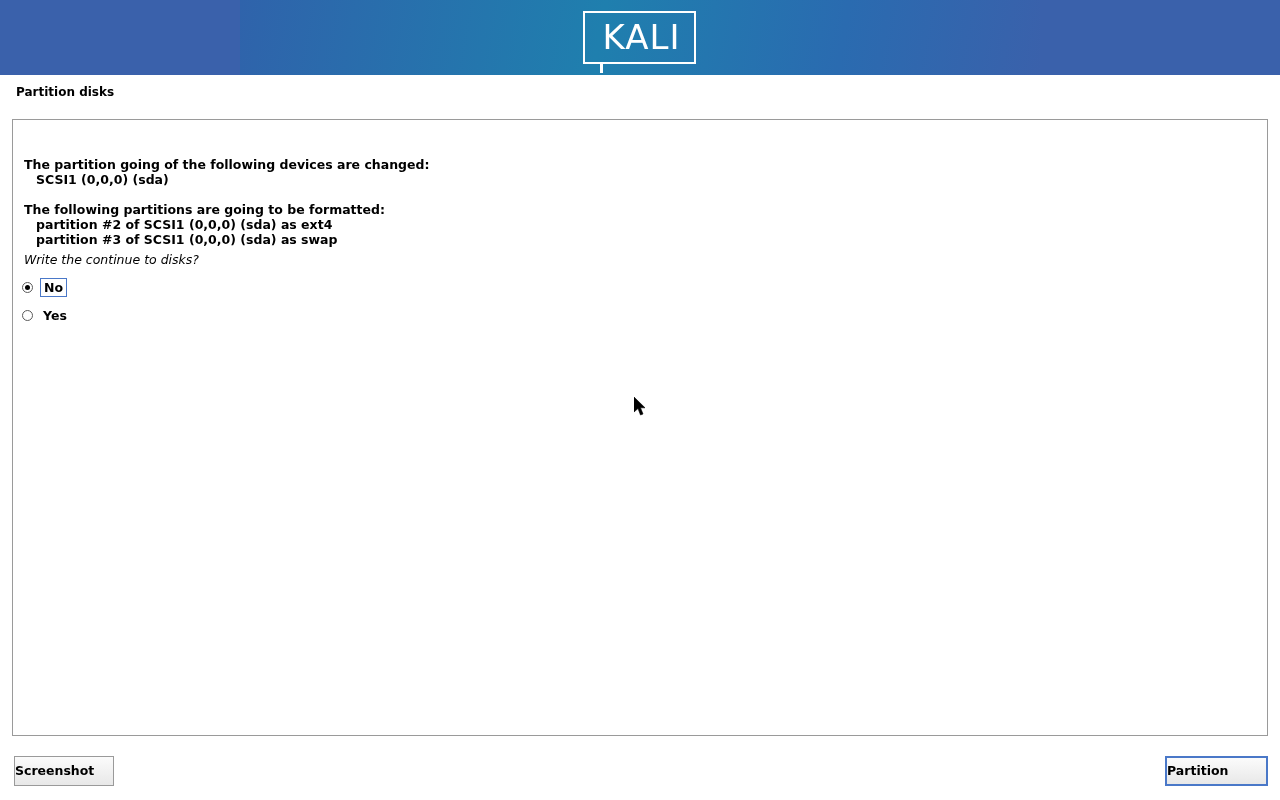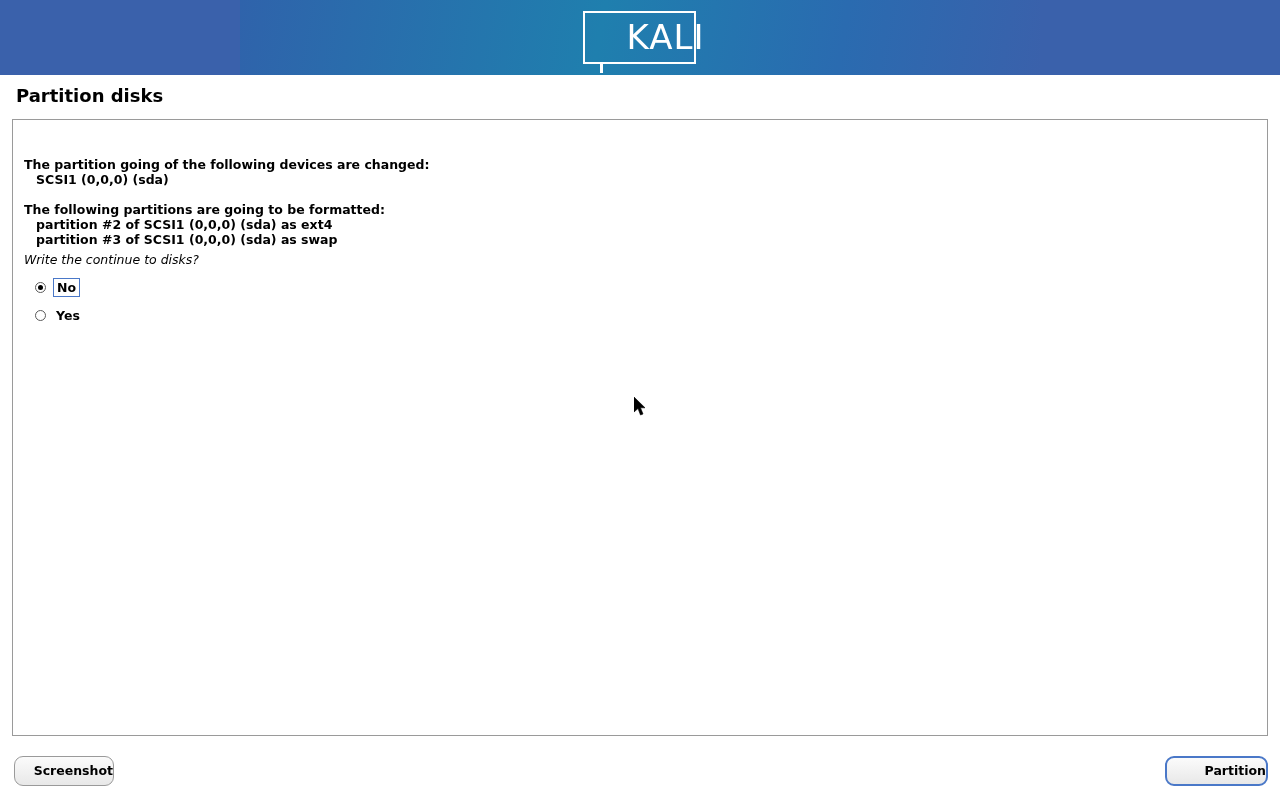--- a/index.html
+++ b/index.html
@@ -47,37 +47,36 @@
     position: absolute;
     left: 0; top: 0;
     width: 113px;
     height: 49px;
     line-height: 49px;
     text-align: center;
     color: #ffffff;
     font-size: 34px;
     letter-spacing: 1px;
     font-family: "DejaVu Sans", sans-serif;
-    margin-left: 24px;
   }
   .logo-tick {
     position: absolute;
     left: 600px;
     top: 63px;
     width: 3px;
     height: 10px;
     background: #ffffff;
   }
 
   
   .page-title {
     position: absolute;
     left: 16px;
     top: 85px;
-    font-size: 18px;
+    font-size: 12px;
     font-weight: bold;
     color: #000000;
   }
 
   
   .content-frame {
     position: absolute;
     left: 12px;
     top: 119px;
     width: 1256px;
@@ -98,21 +97,21 @@
   .hdr-tables { left: 11px; top: 37px; font-weight: bold; }
   .dev-line   { left: 23px; top: 52px; font-weight: bold; }
   .hdr-fmt    { left: 11px; top: 82px; font-weight: bold; }
   .fmt-1      { left: 23px; top: 97px; font-weight: bold; }
   .fmt-2      { left: 23px; top: 112px; font-weight: bold; }
   .question   { left: 11px; top: 132px; font-style: italic; }
 
   
   .radio-row {
     position: absolute;
-    left: 22px;
+    left: 9px;
     height: 18px;
     display: flex;
     align-items: center;
   }
   .radio-row.opt-0 { top: 158px; }
   .radio-row.opt-1 { top: 186px; }
 
   .radio {
     width: 11px;
     height: 11px;
@@ -150,30 +149,29 @@
     top: 397px;
     width: 12px;
     height: 19px;
   }
 
   
   .btn {
     position: absolute;
     height: 30px;
     border: 1px solid #9a9a9a;
-    border-radius: 9px;
+    border-radius: 0;
     background: linear-gradient(#fbfbfb, #e8e8e8);
     font-size: 12.5px;
     font-weight: bold;
     color: #000000;
     box-sizing: border-box;
-    text-align: right;
+    text-align: left;
     line-height: 28px;
     cursor: default;
-    padding-left: 8px;
   }
   .btn-screenshot {
     left: 14px;
     top: 756px;
     width: 100px;
   }
   .btn-continue {
     left: 1165px;
     top: 756px;
     width: 103px;

